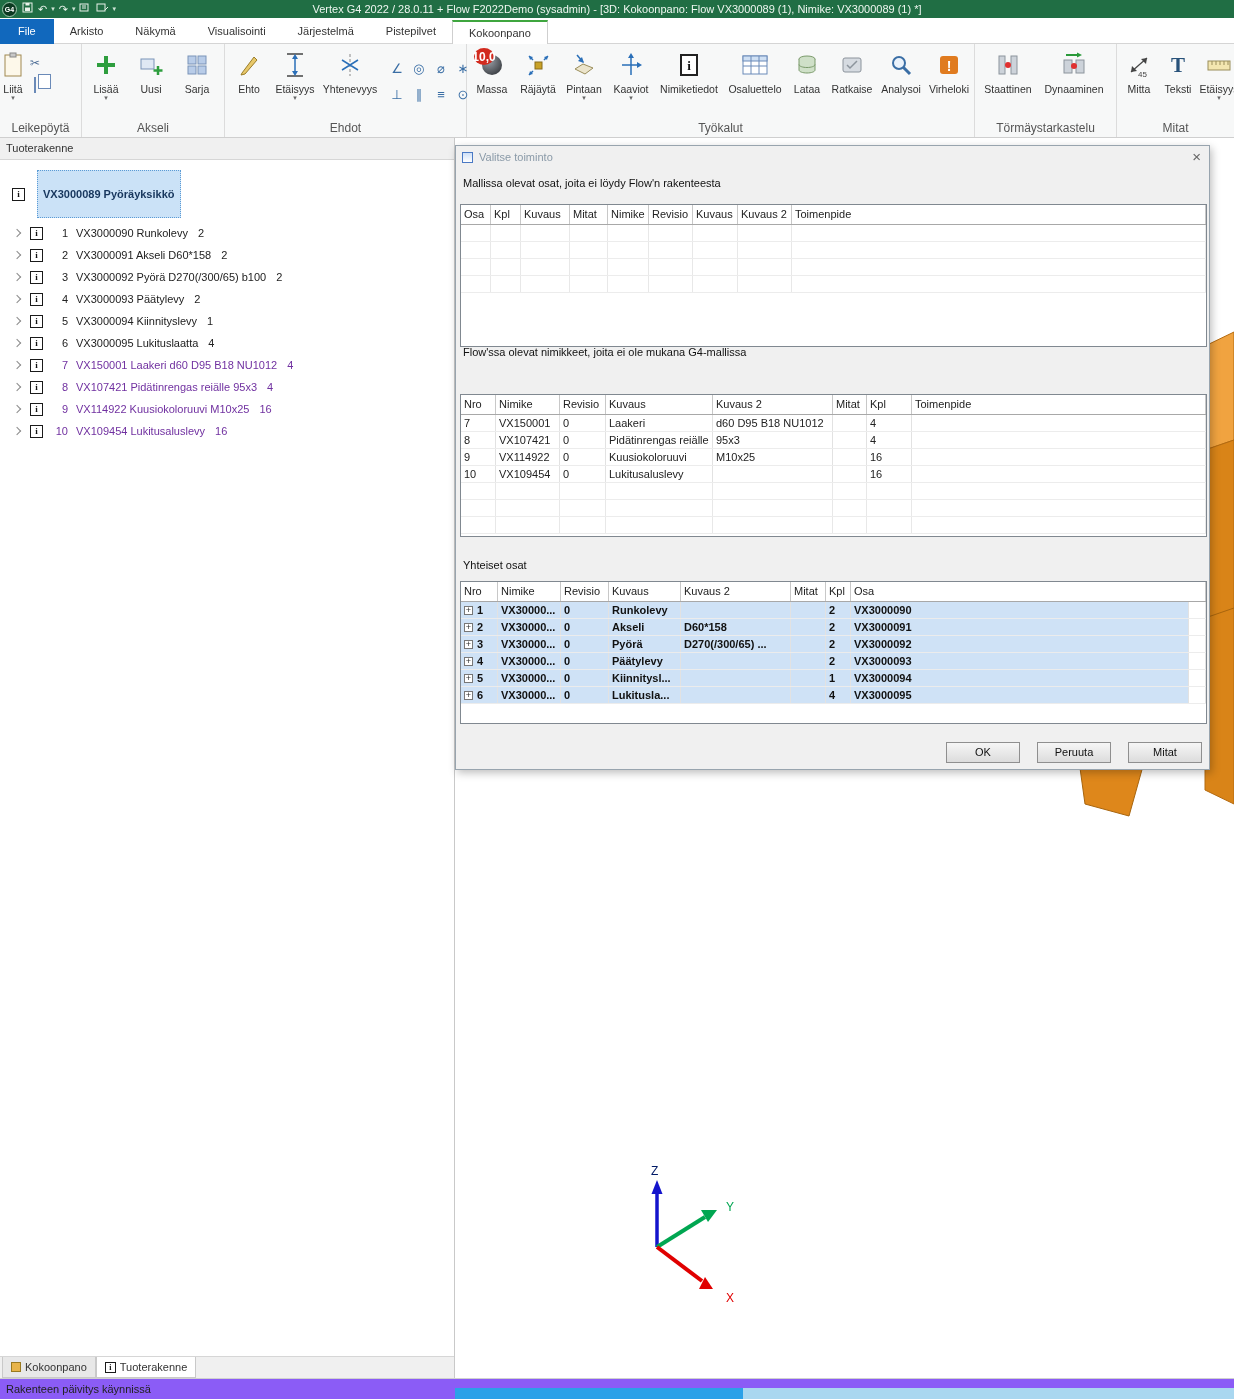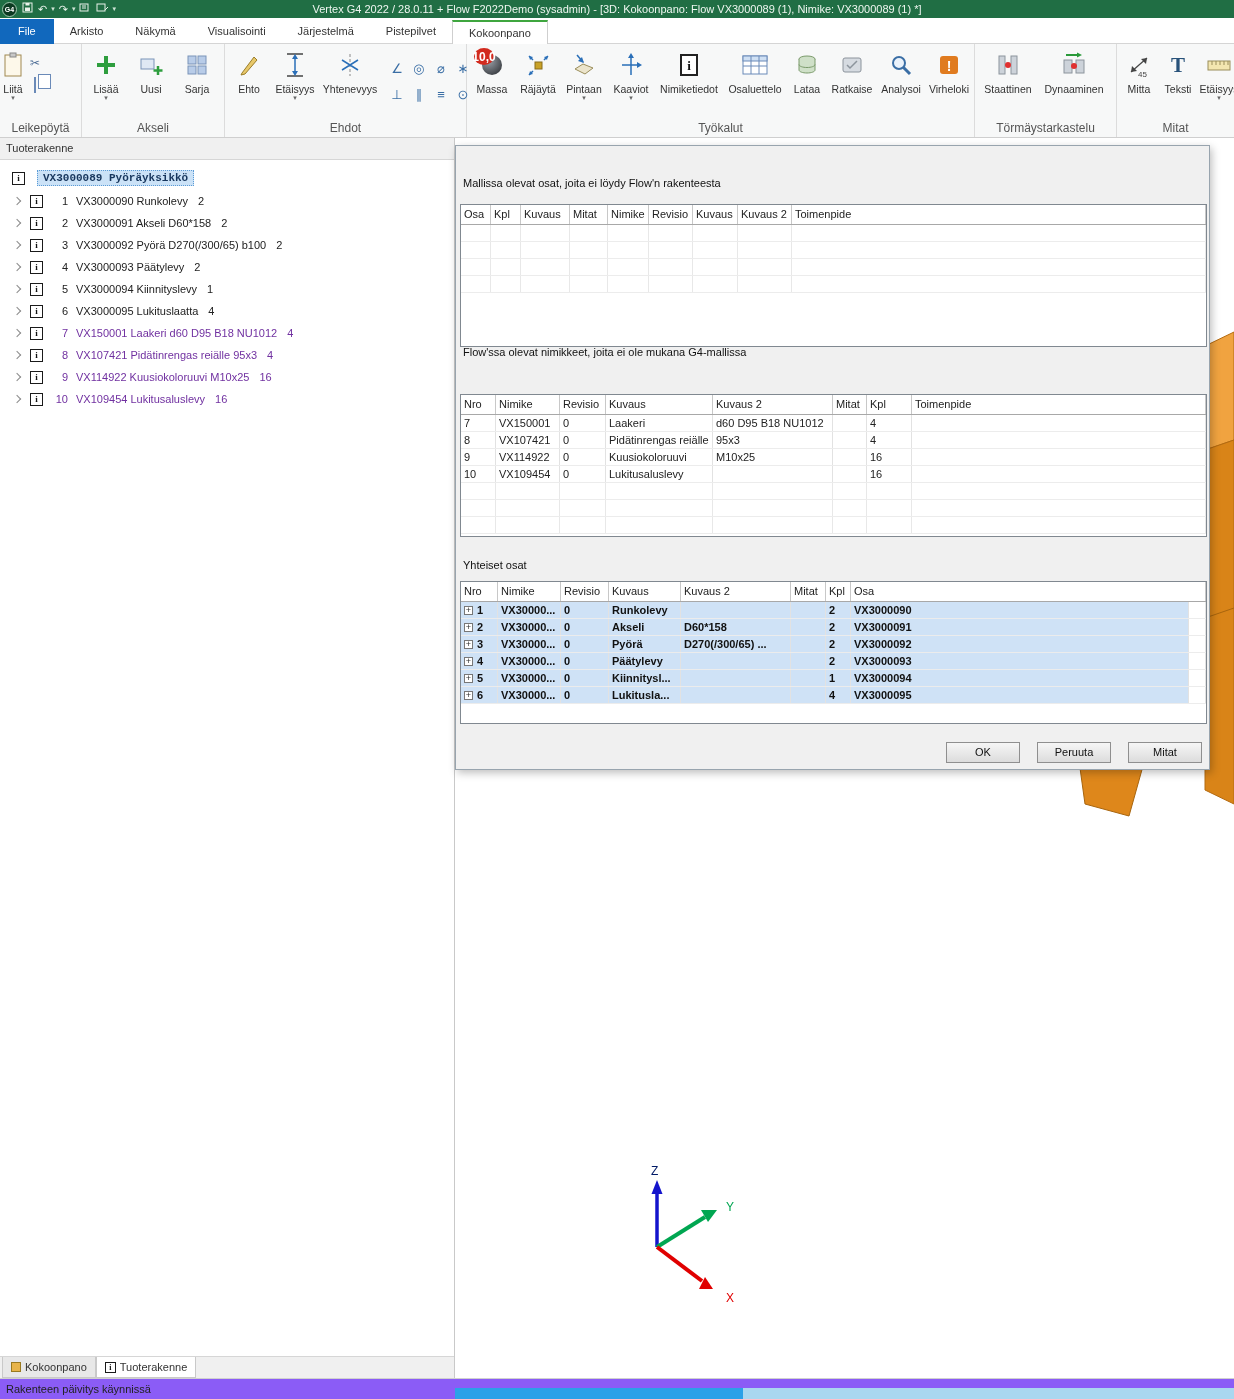--- a/index.html
+++ b/index.html
@@ -38,21 +38,21 @@
   .conbtn { text-align:center; font-size:13px; color:#3a6ea5; line-height:22px; }
   .sphere { position:relative; width:20px; height:20px; border-radius:50%; background:radial-gradient(circle at 35% 30%, #9aa0a8, #23262a); }
   .badge { position:absolute; left:-8px; top:-7px; width:20px; height:17px; border-radius:50%; background:#d22a1e; color:#fff; font-size:12px; font-weight:bold; display:flex; align-items:center; justify-content:center; }
   .ticon { font-family:"Liberation Serif", serif; font-size:21px; font-weight:bold; color:#28527a; line-height:26px; }
 
   
   #leftpanel { position:absolute; left:0; top:138px; width:455px; height:1240px; background:#fff; border-right:1px solid #c9c9c9; }
   .panel-header { height:22px; background:#f0f0f0; border-bottom:1px solid #d6d6d6; line-height:21px; padding-left:6px; color:#333; }
   #tree { position:absolute; top:22px; bottom:22px; left:0; right:0; overflow:hidden; }
   .troot { display:flex; align-items:center; margin:10px 0 4px 12px; }
-  .troot-label { background:#cbe2f7; border:1px dotted #5b9bd5; padding:1px 5px; font-weight:bold; color:#17365d; margin-left:4px;font-family:Liberation Mono, monospace; }
+  .troot-label { background:#cbe2f7; border:1px dotted #5b9bd5; padding:17px 5px; font-weight:bold; color:#17365d; margin-left:4px; }
   .titem { height:22px; display:flex; align-items:center; padding-left:14px; white-space:nowrap; }
   .chev { width:6px; height:6px; border-right:1.2px solid #8a8a8a; border-bottom:1.2px solid #8a8a8a; transform:rotate(-45deg); display:inline-block; margin-right:10px; flex:none; }
   .ibox { display:inline-flex; width:13px; height:13px; border:1.5px solid #1a1a1a; align-items:center; justify-content:center; font-family:"Liberation Serif",serif; font-weight:bold; font-size:9px; background:#fff; color:#111; margin-right:8px; flex:none; }
   .tnum { width:17px; text-align:right; margin-right:8px; }
   .tqty { margin-left:10px; }
   .titem.flow .tnum, .titem.flow .ttext, .titem.flow .tqty { color:#7030a0; }
   #bottom-tabs { position:absolute; left:0; bottom:0; width:100%; height:22px; background:#f0f0f0; border-top:1px solid #d6d6d6; display:flex; align-items:stretch; padding-left:2px; }
   .btab { display:flex; align-items:center; gap:4px; padding:0 8px; border:1px solid #c9c9c9; border-top:none; background:#e8e8e8; color:#333; }
   .btab.active { background:#fff; }
   .btab .ibox { margin-right:0; width:11px; height:11px; font-size:8px; }
@@ -514,20 +514,25 @@
       <span>Kokoonpano</span>
     </div>
     <div class="btab active">
       <span class="ibox">i</span>
       <span>Tuoterakenne</span>
     </div>
   </div>
 </div>
 
 <div id="dialog">
+  <div class="dlg-title">
+    <span class="dlg-ico"></span>
+    <span>Valitse toiminto</span>
+    <span class="dlg-close">×</span>
+  </div>
 
   <div class="dlg-label" style="top:31px">Mallissa olevat osat, joita ei löydy Flow'n rakenteesta</div>
   <div class="tbl" style="top:58px">
     <div class="trow thead t1">
 
     <div class="tcell">Osa</div>
         <div class="tcell">Kpl</div>
         <div class="tcell">Kuvaus</div>
         <div class="tcell">Mitat</div>
         <div class="tcell">Nimike</div>

